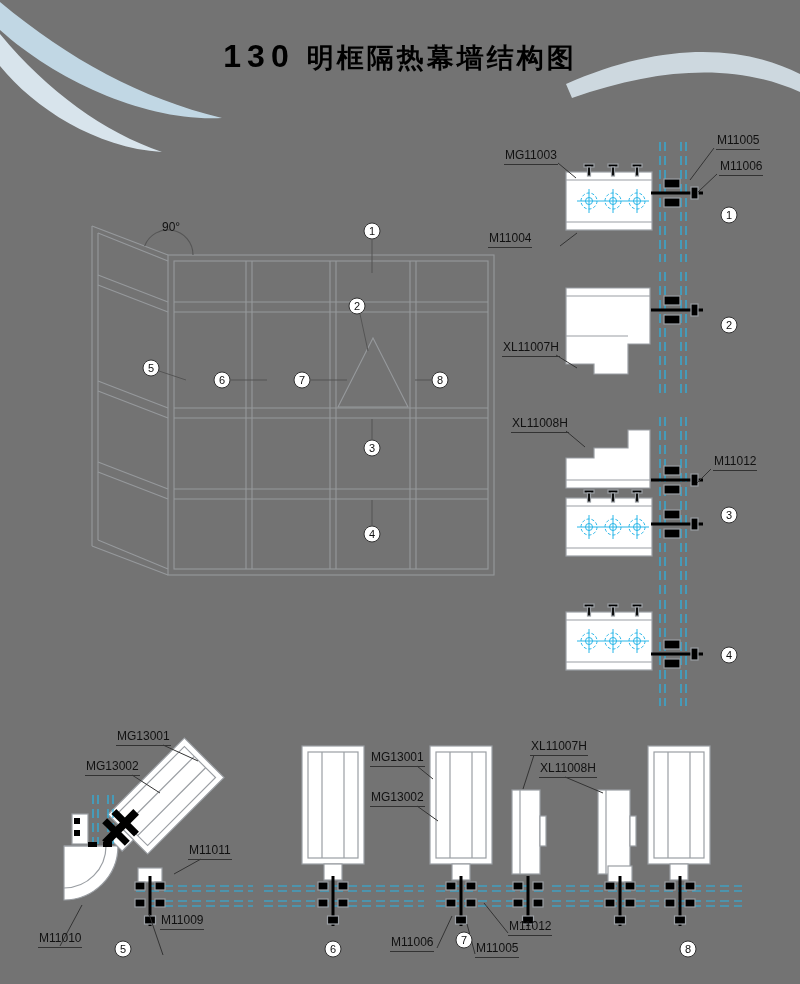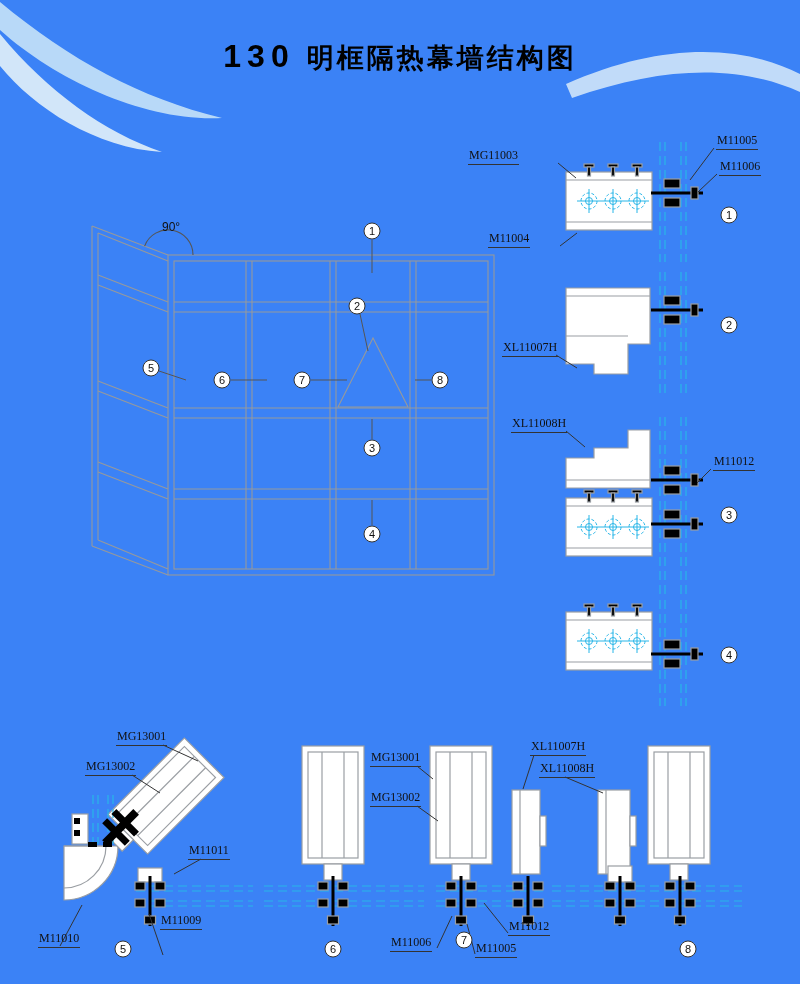--- a/index.html
+++ b/index.html
@@ -1,23 +1,23 @@
 <!DOCTYPE html>
 <html><head>
 <meta charset="utf-8">
 <style>
   * { margin:0; padding:0; box-sizing:border-box; }
   html,body { background:#ffffff; }
   body { font-family:"Liberation Sans","DejaVu Sans",sans-serif; }
-  .canvas { position:relative; width:800px; height:984px; background:#3b82f6; overflow:hidden; }
+  .canvas { position:relative; width:800px; height:984px; background:#737373; overflow:hidden; }
   svg.draw { position:absolute; left:0; top:0; }
   .title-row { position:absolute; top:38px; left:0; width:100%; display:flex; justify-content:center; align-items:baseline; gap:12px; color:#000; }
   .title-num { font-size:32px; font-weight:bold; letter-spacing:6px; }
   .title-text { font-size:27px; font-weight:bold; letter-spacing:3px;text-align:center; }
-  .lbl { position:absolute; font-size:12px; line-height:13px; color:#111; border-bottom:1px solid #333; padding:0 1px 2px 1px; white-space:nowrap;font-family:Liberation Serif, serif; }
+  .lbl { position:absolute; font-size:12px; line-height:13px; color:#111; border-bottom:1px solid #333; padding:0 1px 2px 1px; white-space:nowrap; }
   .plain { position:absolute; font-size:12px; color:#111; white-space:nowrap; }
   .callout { position:absolute; width:17px; height:17px; border:1px solid #333; border-radius:50%; background:#fff; color:#111; font-size:11px; line-height:15px; text-align:center; transform:translate(-50%,-50%); }
 </style>
 </head>
 <body>
 
 <div class="canvas">
 
   <svg class="draw" width="800" height="984" viewBox="0 0 800 984">
     <defs>
@@ -292,21 +292,21 @@
   <div class="plain" style="left:162px;top:220px;">90°</div>
   <div class="callout" style="left:372px;top:231px;">1</div>
   <div class="callout" style="left:357px;top:306px;">2</div>
   <div class="callout" style="left:372px;top:448px;">3</div>
   <div class="callout" style="left:372px;top:534px;">4</div>
   <div class="callout" style="left:151px;top:368px;">5</div>
   <div class="callout" style="left:222px;top:380px;">6</div>
   <div class="callout" style="left:302px;top:380px;">7</div>
   <div class="callout" style="left:440px;top:380px;">8</div>
 
-  <div class="lbl" style="left:468px;top:149px;">MG11003</div>
+  <div class="lbl" style="left:504px;top:149px;">MG11003</div>
   <div class="lbl" style="left:716px;top:134px;">M11005</div>
   <div class="lbl" style="left:719px;top:160px;">M11006</div>
   <div class="lbl" style="left:488px;top:232px;">M11004</div>
   <div class="lbl" style="left:502px;top:341px;">XL11007H</div>
   <div class="lbl" style="left:511px;top:417px;">XL11008H</div>
   <div class="lbl" style="left:713px;top:455px;">M11012</div>
   <div class="callout" style="left:729px;top:215px;">1</div>
   <div class="callout" style="left:729px;top:325px;">2</div>
   <div class="callout" style="left:729px;top:515px;">3</div>
   <div class="callout" style="left:729px;top:655px;">4</div>

